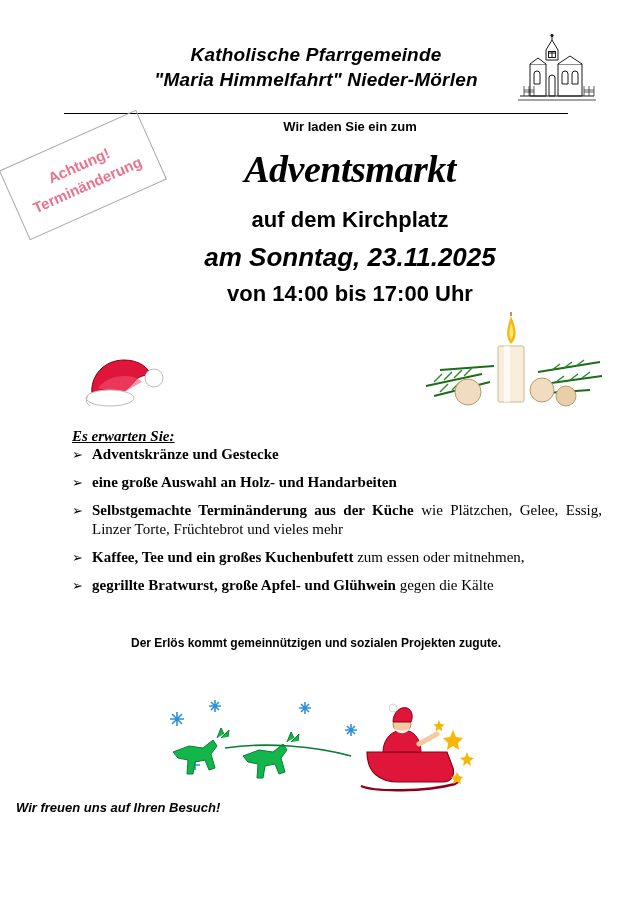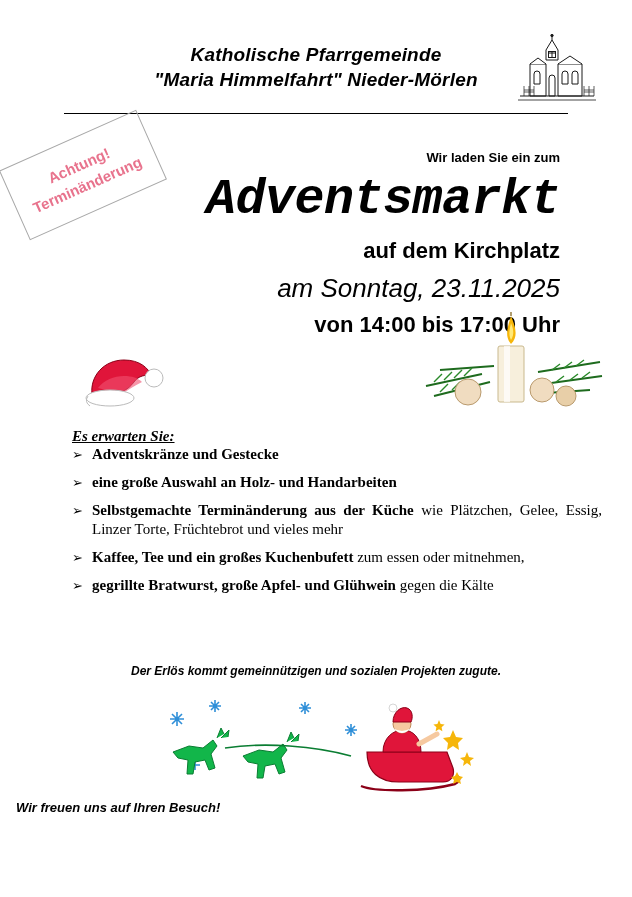--- a/index.html
+++ b/index.html
@@ -80,49 +80,49 @@
     font-weight: bold;
     font-size: 15px;
     line-height: 21px;
     color: #e8738d;
     white-space: nowrap;
   }
 
   
   .invite {
     position: absolute;
-    top: 150px;
+    top: 119px;
     left: 140px;
     width: 420px;
-    text-align: right;
+    text-align: center;
   }
   .invite-small {
     font-family: "Liberation Sans", sans-serif;
     font-weight: bold;
     font-size: 13px;
     margin-bottom: 12px;
   }
   .invite-title {
-    font-family: Liberation Mono, monospace;
-    font-weight: bold;
-    font-style: italic;
-    font-size: 50px;
+    font-family: Liberation Serif, serif;
+    font-weight: bold;
+    font-style: italic;
+    font-size: 38px;
     line-height: 46px;
     letter-spacing: -0.5px;
   }
   .invite-place {
     font-family: "Liberation Sans", sans-serif;
     font-weight: bold;
     font-size: 22px;
     line-height: 32px;
     margin-top: 12px;
   }
   .invite-date {
     font-family: "Liberation Sans", sans-serif;
-    font-weight: normal;
+    font-weight: bold;
     font-style: italic;
     font-size: 26px;
     line-height: 38px;
     margin-top: 2px;
   }
   .invite-time {
     font-family: "Liberation Sans", sans-serif;
     font-weight: bold;
     font-size: 22px;
     line-height: 32px;
@@ -178,27 +178,26 @@
     font-weight: bold;
     font-family: Liberation Serif, serif;
   }
   .li-text .thin {
     font-weight: normal;
   }
 
   
   .proceeds {
     position: absolute;
-    top: 664px;
+    top: 636px;
     left: 0;
     width: 632px;
     text-align: center;
     font-family: "Liberation Sans", sans-serif;
     font-weight: bold;
-    font-style: italic;
     font-size: 12px;
   }
 
   .sleigh {
     position: absolute;
     top: 694px;
     left: 155px;
     width: 325px;
     height: 105px;
   }

